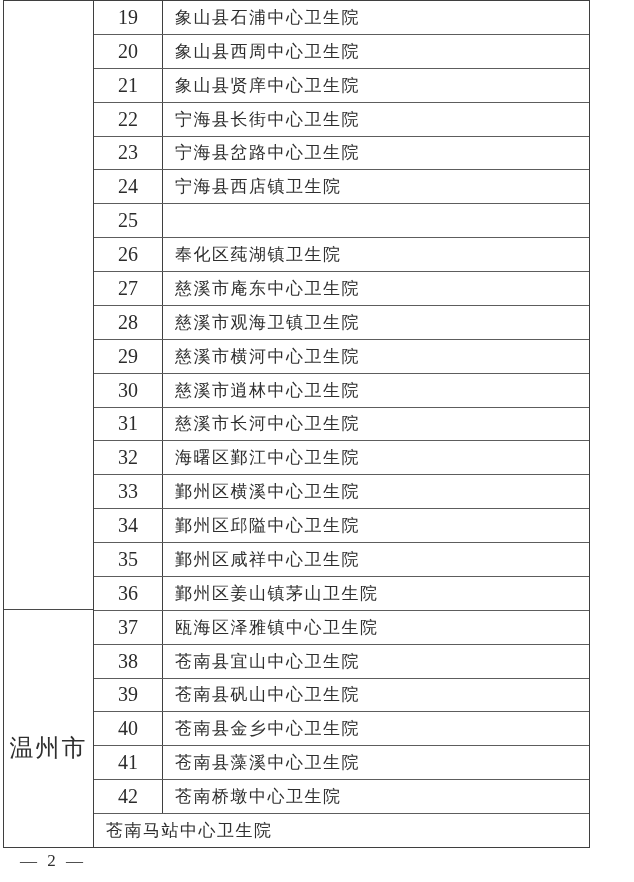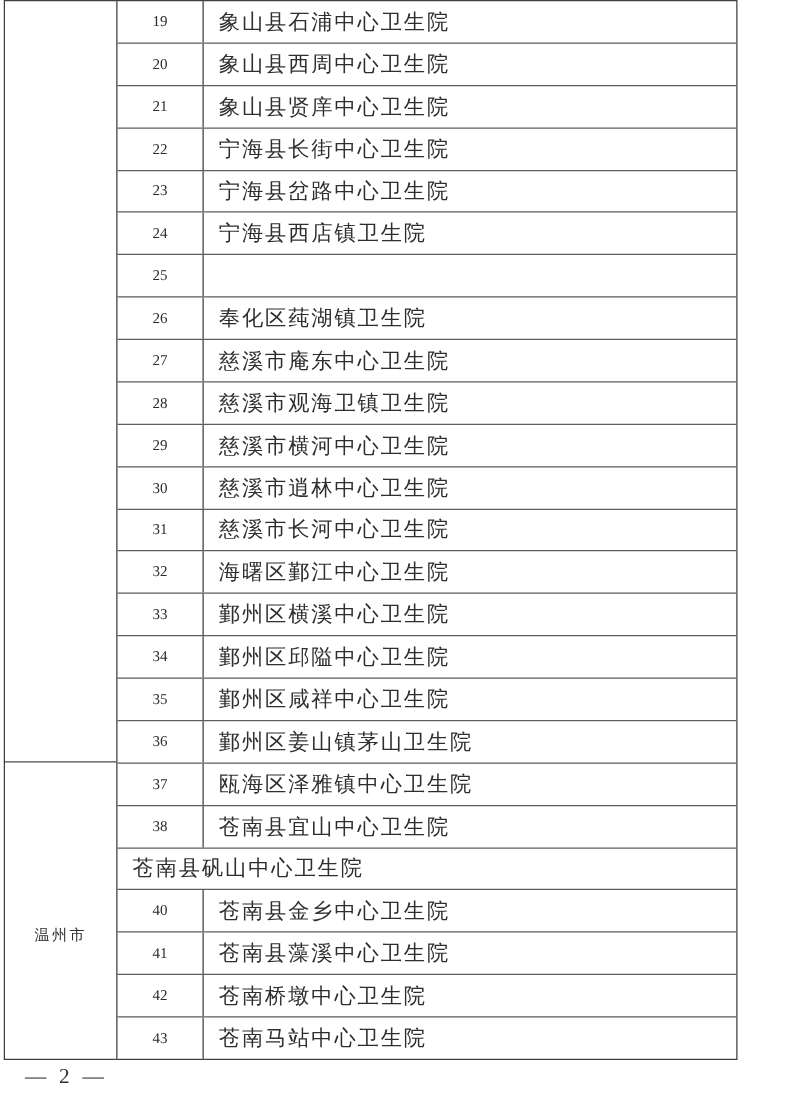--- a/index.html
+++ b/index.html
@@ -29,40 +29,40 @@
     display: flex;
     flex-direction: column;
   }
   .city-cell {
     display: flex;
     align-items: center;
     justify-content: center;
   }
   .city-cell:not(:last-child) { border-bottom: 1px solid #4a4a4a; }
   .city-label {
-    font-size: 12px;
+    font-size: 24px;
     letter-spacing: 2px;
     color: #2e2e2e;
     white-space: nowrap;
     margin-top: 39px;
   }
   .rows-col {
     flex: 1;
     display: flex;
     flex-direction: column;
   }
   .row { flex: 1; display: flex; min-height: 0; }
   .row:not(:last-child) { border-bottom: 1px solid #5d5d5d; }
   .cell-no {
     width: 69px;
     border-right: 1px solid #3f3f3f;
     display: flex;
     align-items: center;
     justify-content: center;
-    font-size: 12px;
+    font-size: 20px;
     color: #2b2b2b;
   }
   .cell-name {
     flex: 1;
     display: flex;
     align-items: center;
     padding-left: 12px;
     font-size: 17px;
     letter-spacing: 1.5px;
     color: #2e2e2e;
@@ -187,38 +187,38 @@
     <div class="cell-no">37</div>
     <div class="cell-name">瓯海区泽雅镇中心卫生院</div>
   </div>
 
   <div class="row">
     <div class="cell-no">38</div>
     <div class="cell-name">苍南县宜山中心卫生院</div>
   </div>
 
   <div class="row">
+    <div class="cell-no">39</div>
     <div class="cell-name">苍南县矾山中心卫生院</div>
   </div>
 
   <div class="row">
     <div class="cell-no">40</div>
     <div class="cell-name">苍南县金乡中心卫生院</div>
   </div>
 
   <div class="row">
     <div class="cell-no">41</div>
     <div class="cell-name">苍南县藻溪中心卫生院</div>
   </div>
 
   <div class="row">
     <div class="cell-no">42</div>
     <div class="cell-name">苍南桥墩中心卫生院</div>
   </div>
 
   <div class="row">
-    <div class="cell-no">43</div>
     <div class="cell-name">苍南马站中心卫生院</div>
   </div>
 </div>
   </div>
   <div class="footer">— 2 —</div>
 </div>
 
 </body></html>

